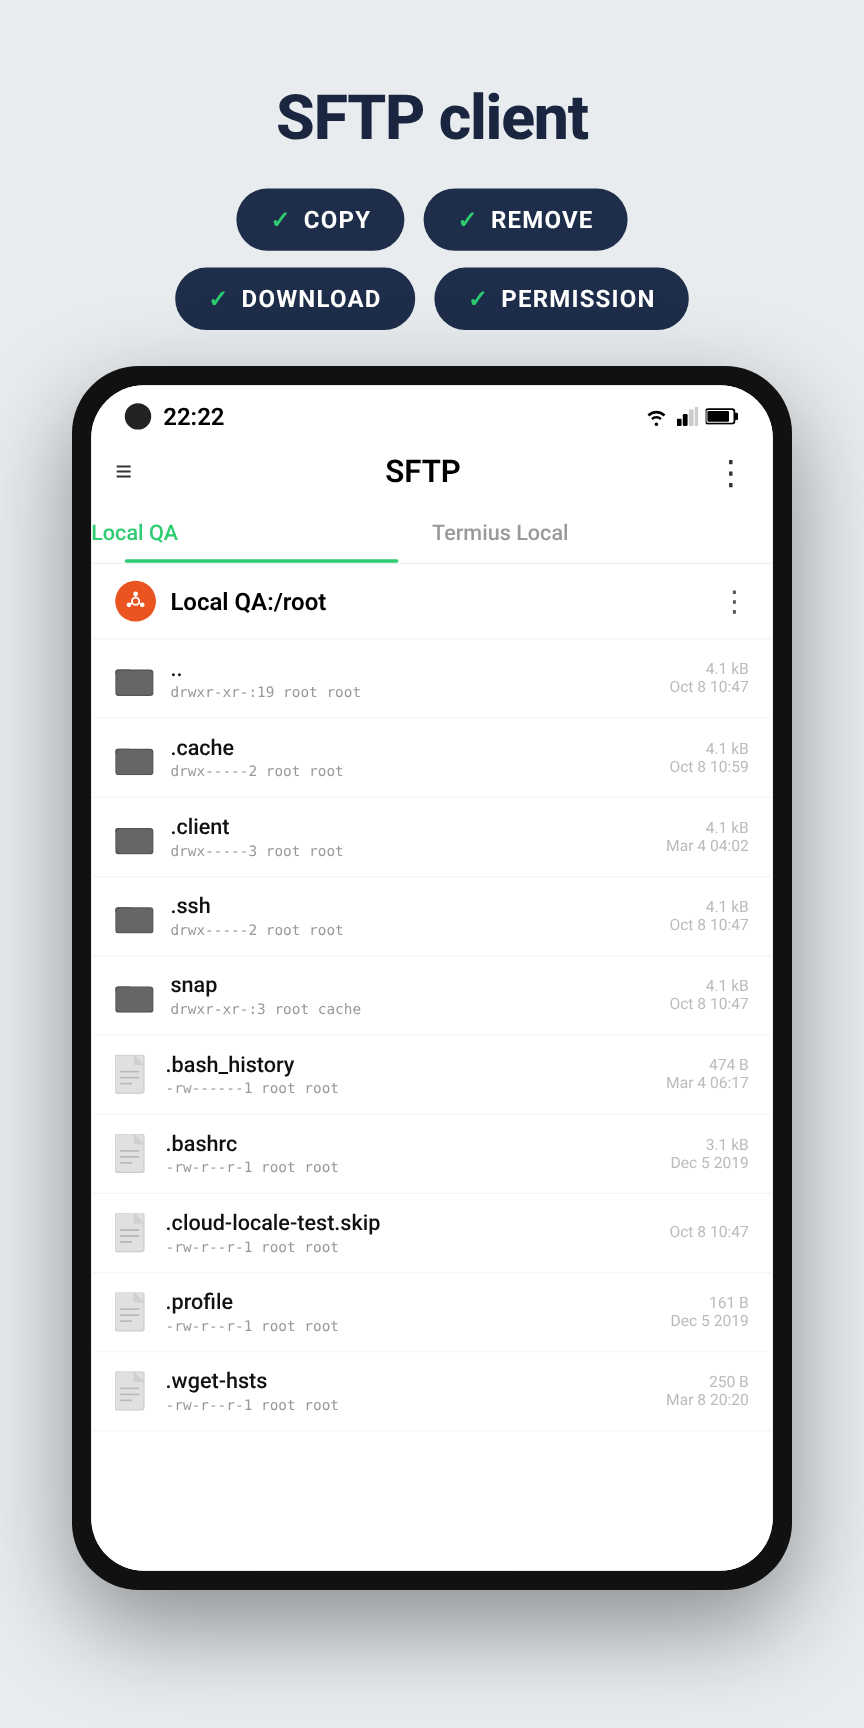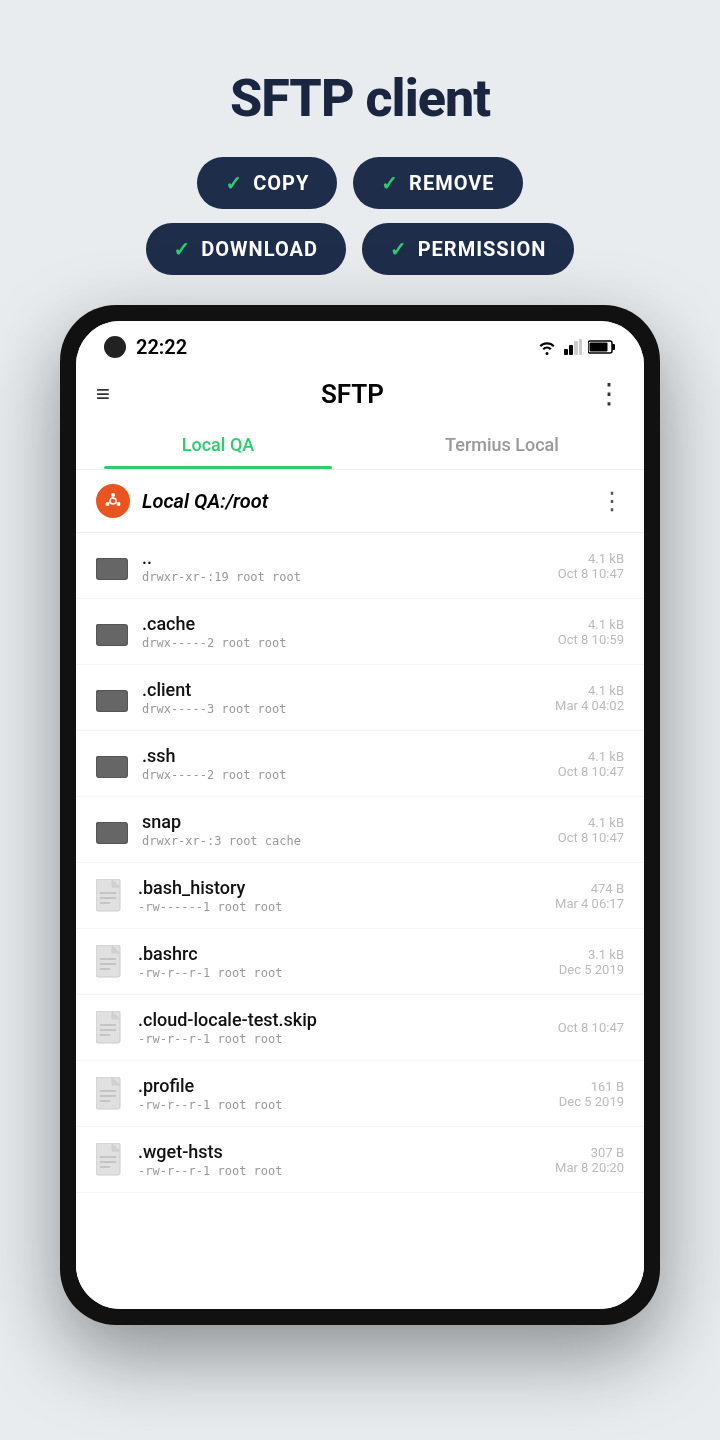--- a/index.html
+++ b/index.html
@@ -156,21 +156,21 @@
 
     
     .tabs {
       display: flex;
       border-bottom: 1px solid #eee;
       background: #fff;
     }
 
     .tab {
       flex: 1;
-      text-align: center;
+      text-align: left;
       padding: 14px 0;
       font-size: 18px;
       font-weight: 500;
       color: #999;
       cursor: pointer;
       position: relative;
     }
 
     .tab.active {
       color: #2ecc71;
@@ -213,21 +213,20 @@
       justify-content: center;
       color: white;
       font-size: 14px;
       font-weight: 700;
     }
 
     .location-title {
       font-size: 20px;
       font-weight: 600;
       color: #000;
-      font-style: italic;
     }
 
     
     .file-list {
       flex: 1;
       overflow: hidden;
       background: #fff;
     }
 
     .file-item {
@@ -537,21 +536,21 @@
       <path d="M16 0 L24 8 L16 8 Z" fill="#d0d0d0"></path>
       <line x1="4" y1="14" x2="20" y2="14" stroke="#bbb" stroke-width="1.5"></line>
       <line x1="4" y1="19" x2="20" y2="19" stroke="#bbb" stroke-width="1.5"></line>
       <line x1="4" y1="24" x2="14" y2="24" stroke="#bbb" stroke-width="1.5"></line>
     </svg></div>
             <div class="file-info">
               <div class="file-name">.wget-hsts</div>
               <div class="file-perms">-rw-r--r-1 root root</div>
             </div>
             <div class="file-meta">
-              <div class="file-size">307 B</div>
+              <div class="file-size">250 B</div>
               <div class="file-date">Mar 8 20:20</div>
             </div>
           </div>
         </div>
 
     </div>
   </div>
 </div>
 
 </body></html>

